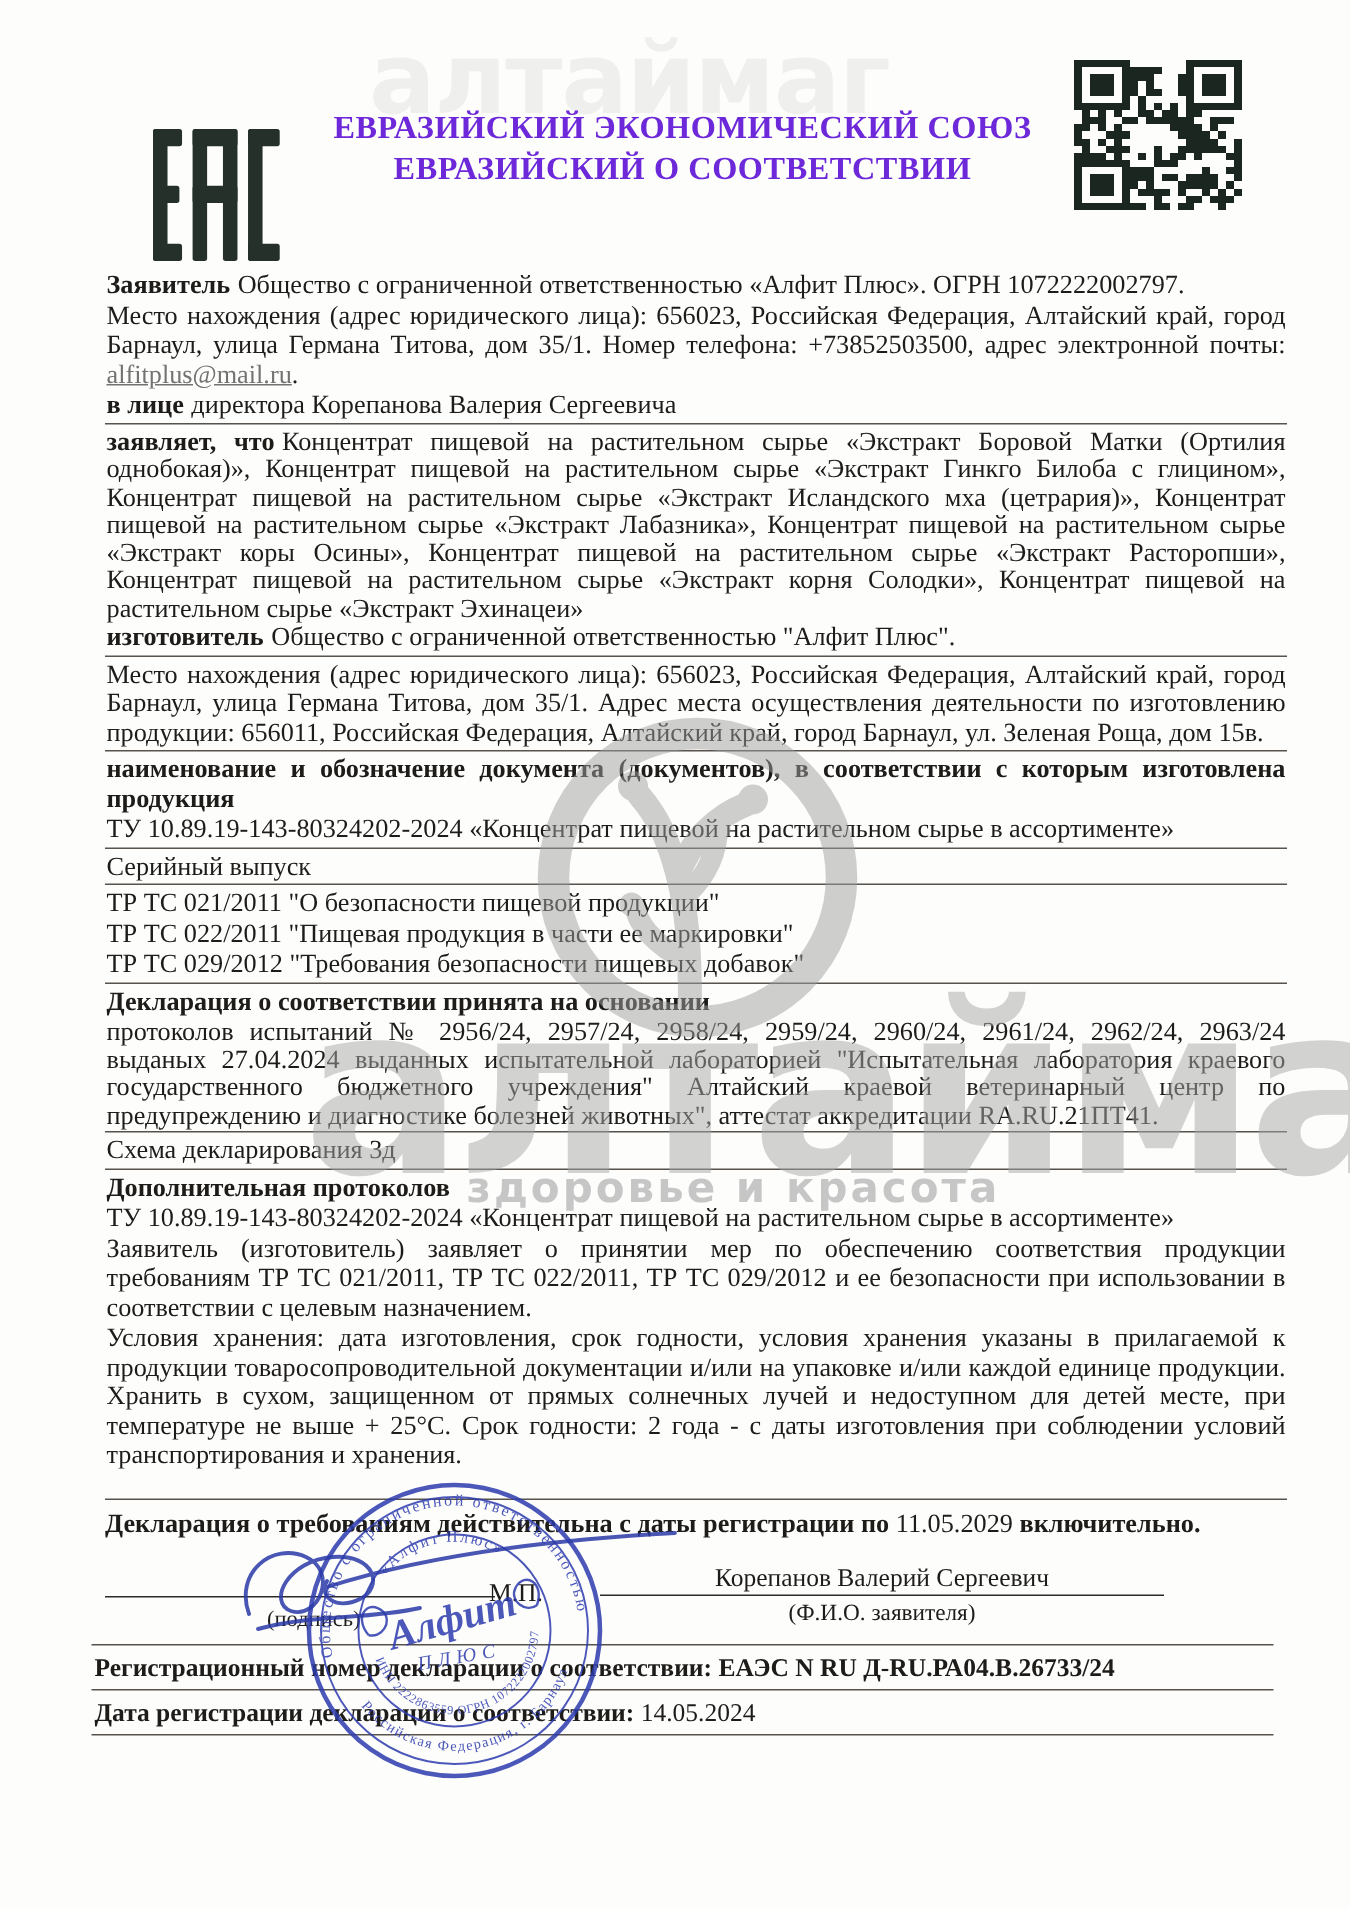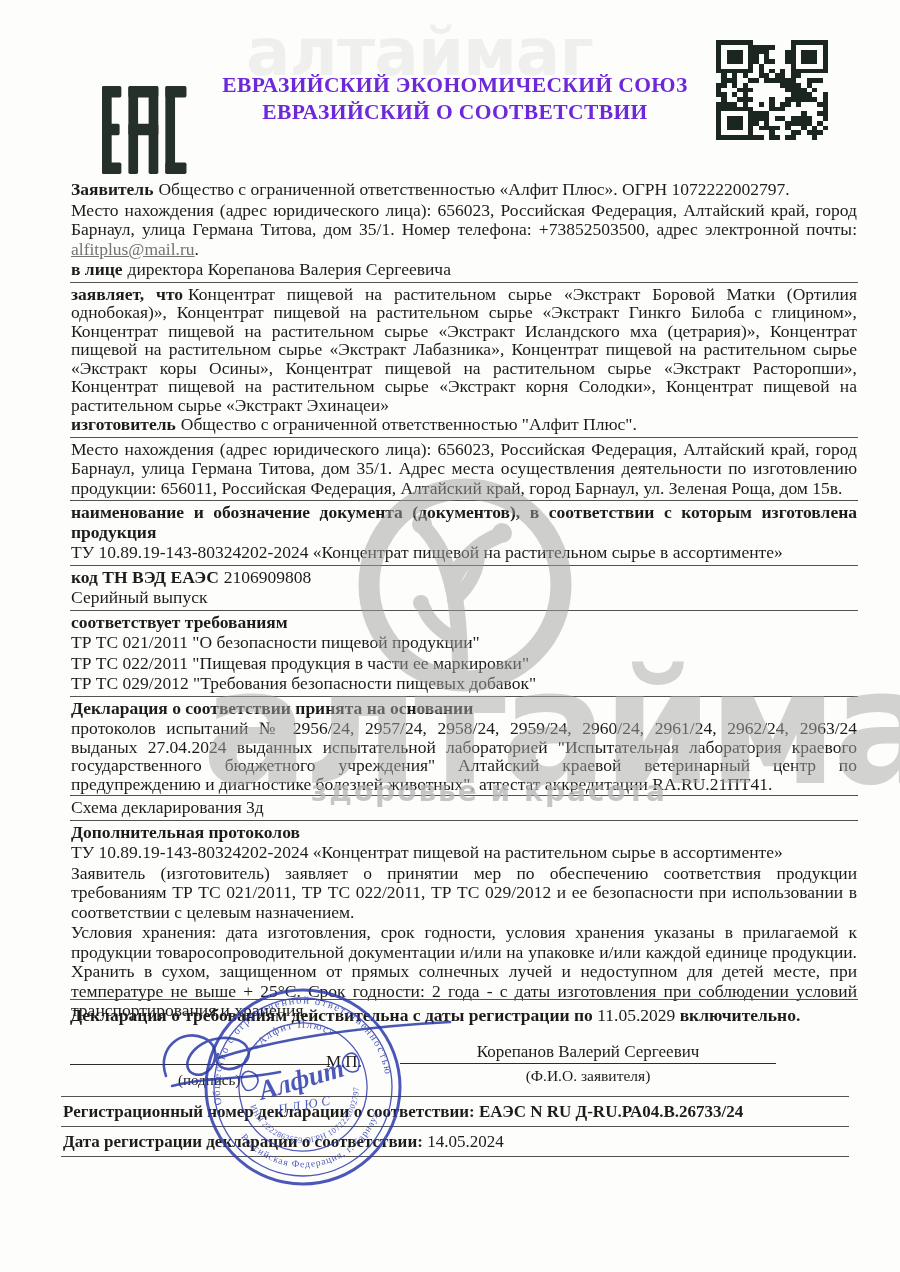--- a/index.html
+++ b/index.html
@@ -333,25 +333,23 @@
 
     <p class="gap14"><span class="b">изготовитель</span><span>Общество с ограниченной ответственностью "Алфит Плюс".</span></p>
     <div class="rule"></div>
     <p class="just">Место нахождения (адрес юридического лица): 656023, Российская Федерация, Алтайский край, город Барнаул, улица Германа Титова, дом 35/1. Адрес места осуществления деятельности по изготовлению продукции: 656011, Российская Федерация, Алтайский край, город Барнаул, ул. Зеленая Роща, дом 15в.</p>
     <div class="rule"></div>
 
     <p class="just b">наименование и обозначение документа (документов), в соответствии с которым изготовлена продукция</p>
     <p class="gap3">ТУ 10.89.19-143-80324202-2024 «Концентрат пищевой на растительном сырье в ассортименте»</p>
     <div class="rule"></div>
 
-    <p><span class="b">код ТН ВЭД ЕАЭС</span><span>2106909808</span></p>
     <p>Серийный выпуск</p>
     <div class="rule"></div>
 
-    <p class="b">соответствует требованиям</p>
     <p>ТР ТС 021/2011 "О безопасности пищевой продукции"</p>
     <p>ТР ТС 022/2011 "Пищевая продукция в части ее маркировки"</p>
     <p>ТР ТС 029/2012 "Требования безопасности пищевых добавок"</p>
     <div class="rule"></div>
 
     <p class="b">Декларация о соответствии принята на основании</p>
     <p class="just lh185">протоколов испытаний № 2956/24, 2957/24, 2958/24, 2959/24, 2960/24, 2961/24, 2962/24, 2963/24 выданых 27.04.2024 выданных испытательной лабораторией "Испытательная лаборатория краевого государственного бюджетного учреждения" Алтайский краевой ветеринарный центр по предупреждению и диагностике болезней животных", аттестат аккредитации RA.RU.21ПТ41.</p>
     <div class="rule"></div>
     <p>Схема декларирования 3д</p>
     <div class="rule"></div>

